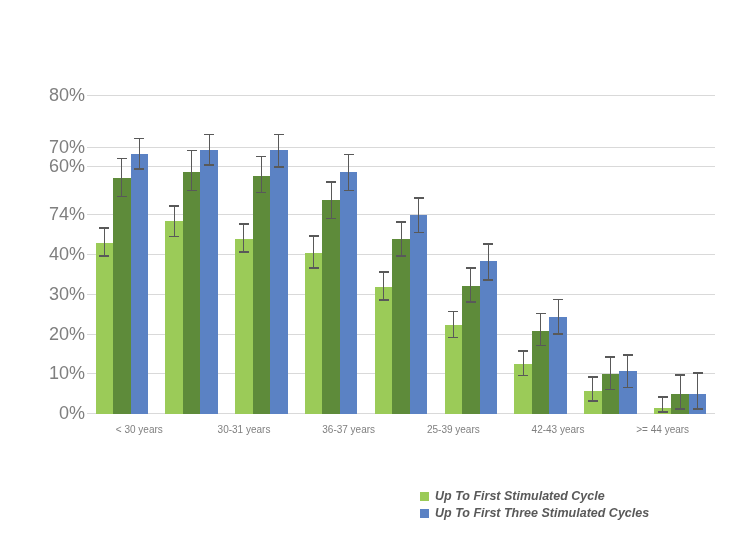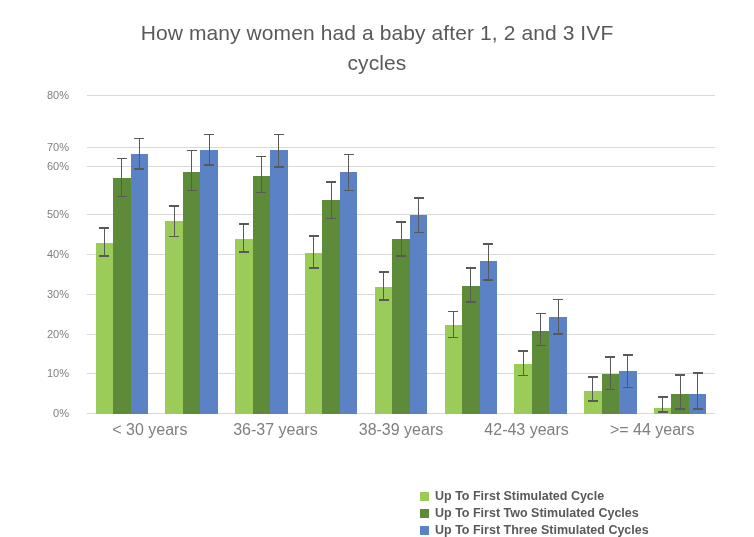--- a/index.html
+++ b/index.html
@@ -52,23 +52,23 @@
     height: 1px;
     background: #d9d9d9;
   }
   .gridline.baseline {
     background: #d9d9d9;
   }
 
   .y-label {
     position: absolute;
     right: 100%;
-    margin-right: 18px;
+    margin-right: 2px;
     transform: translateY(-50%);
-    font-size: 11px;
+    font-size: 18px;
     color: #7f7f7f;
     white-space: nowrap;
     text-align: right;
     width: 46px;
   }
 
   
   .groups {
     position: absolute;
     left: 0;
@@ -123,21 +123,21 @@
   .xlabels {
     position: absolute;
     left: 87px;
     top: 420px;
     width: 628px;
     display: flex;
   }
   .xlabel {
     flex: 1 1 0;
     text-align: center;
-    font-size: 16px;
+    font-size: 10px;
     line-height: 20px;
     color: #7f7f7f;
     padding: 0 2px;
     box-sizing: border-box;
   }
 
   
   .axis-title {
     position: absolute;
     left: 140px;
@@ -153,60 +153,60 @@
   .legend {
     position: absolute;
     left: 420px;
     top: 488px;
   }
   .legend-item {
     display: flex;
     align-items: center;
     height: 16px;
     margin-bottom: 1px;
+    font-style: italic;
   }
   .legend-swatch {
     width: 9px;
     height: 9px;
     margin-right: 6px;
     flex: 0 0 auto;
   }
   .legend-label {
     font-size: 12.5px;
     font-weight: bold;
     color: #595959;
     white-space: nowrap;
   }
 </style>
 </head>
 <body>
 
 <div id="chart-root">
 
-  <div class="chart-title">How many women had a baby after 1, 2 and 3 IVF cycles</div>
 
   <div class="plot">
     <div id="gridlines">
         <div class="gridline baseline" style="bottom: 0px;">
           <div class="y-label">0%</div>
         </div>
         <div class="gridline" style="bottom: 39.75px;">
           <div class="y-label">10%</div>
         </div>
         <div class="gridline" style="bottom: 79.5px;">
           <div class="y-label">20%</div>
         </div>
         <div class="gridline" style="bottom: 119.25px;">
           <div class="y-label">30%</div>
         </div>
         <div class="gridline" style="bottom: 159px;">
           <div class="y-label">40%</div>
         </div>
         <div class="gridline" style="bottom: 198.75px;">
-          <div class="y-label">50%</div>
+          <div class="y-label">74%</div>
         </div>
         <div class="gridline" style="bottom: 247px;">
           <div class="y-label">60%</div>
         </div>
         <div class="gridline" style="bottom: 266px;">
           <div class="y-label">70%</div>
         </div>
         <div class="gridline" style="bottom: 318px;">
           <div class="y-label">80%</div>
         </div>
@@ -417,35 +417,32 @@
               <div class="cap top"></div>
               <div class="cap bot"></div>
             </div>
           </div>
         </div>
       </div>
   </div>
 
   <div class="xlabels" id="xlabels">
       <div class="xlabel">&lt; 30 years</div>
+      <div class="xlabel">30-31 years</div>
       <div class="xlabel">36-37 years</div>
-      <div class="xlabel">38-39 years</div>
+      <div class="xlabel">25-39 years</div>
       <div class="xlabel">42-43 years</div>
       <div class="xlabel">&gt;= 44 years</div>
     </div>
 
 
   <div class="legend" id="legend">
       <div class="legend-item">
         <span class="legend-swatch" style="background: rgb(155, 203, 88);"></span>
         <span class="legend-label">Up To First Stimulated Cycle</span>
       </div>
       <div class="legend-item">
-        <span class="legend-swatch" style="background: rgb(94, 139, 58);"></span>
-        <span class="legend-label">Up To First Two Stimulated Cycles</span>
-      </div>
-      <div class="legend-item">
         <span class="legend-swatch" style="background: rgb(91, 130, 196);"></span>
         <span class="legend-label">Up To First Three Stimulated Cycles</span>
       </div>
     </div>
 
 </div>
 
 </body></html>

